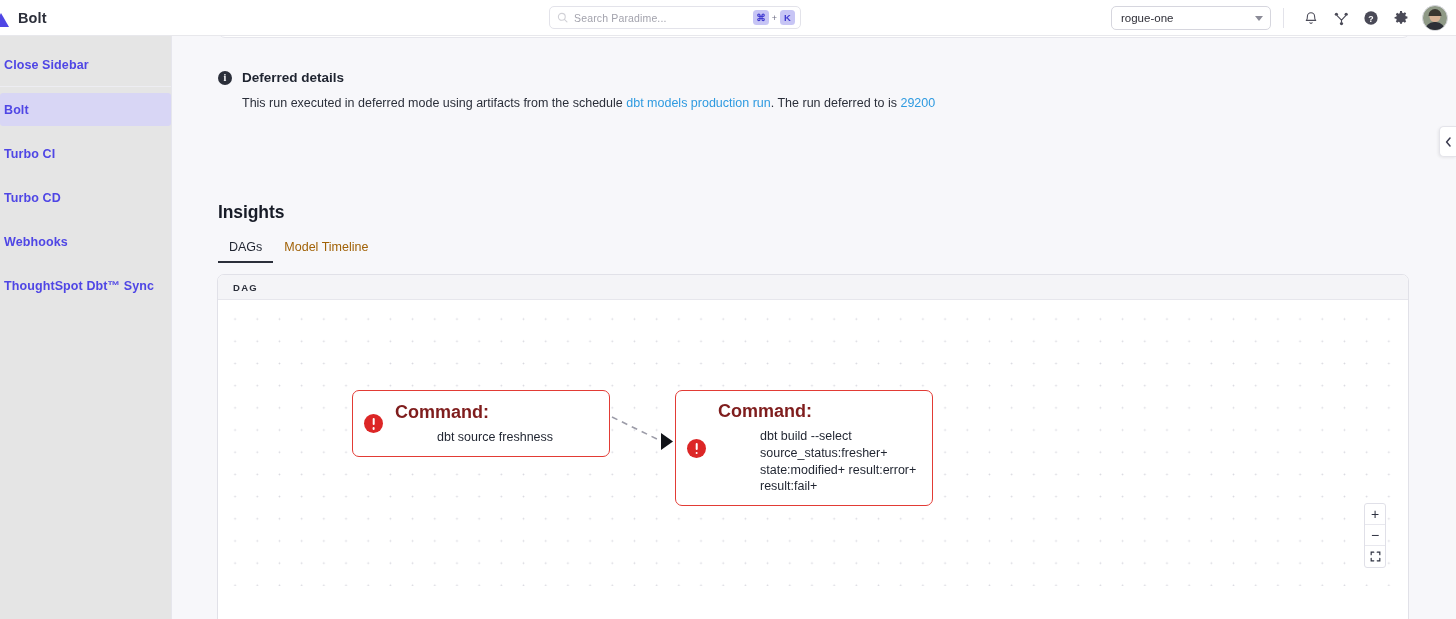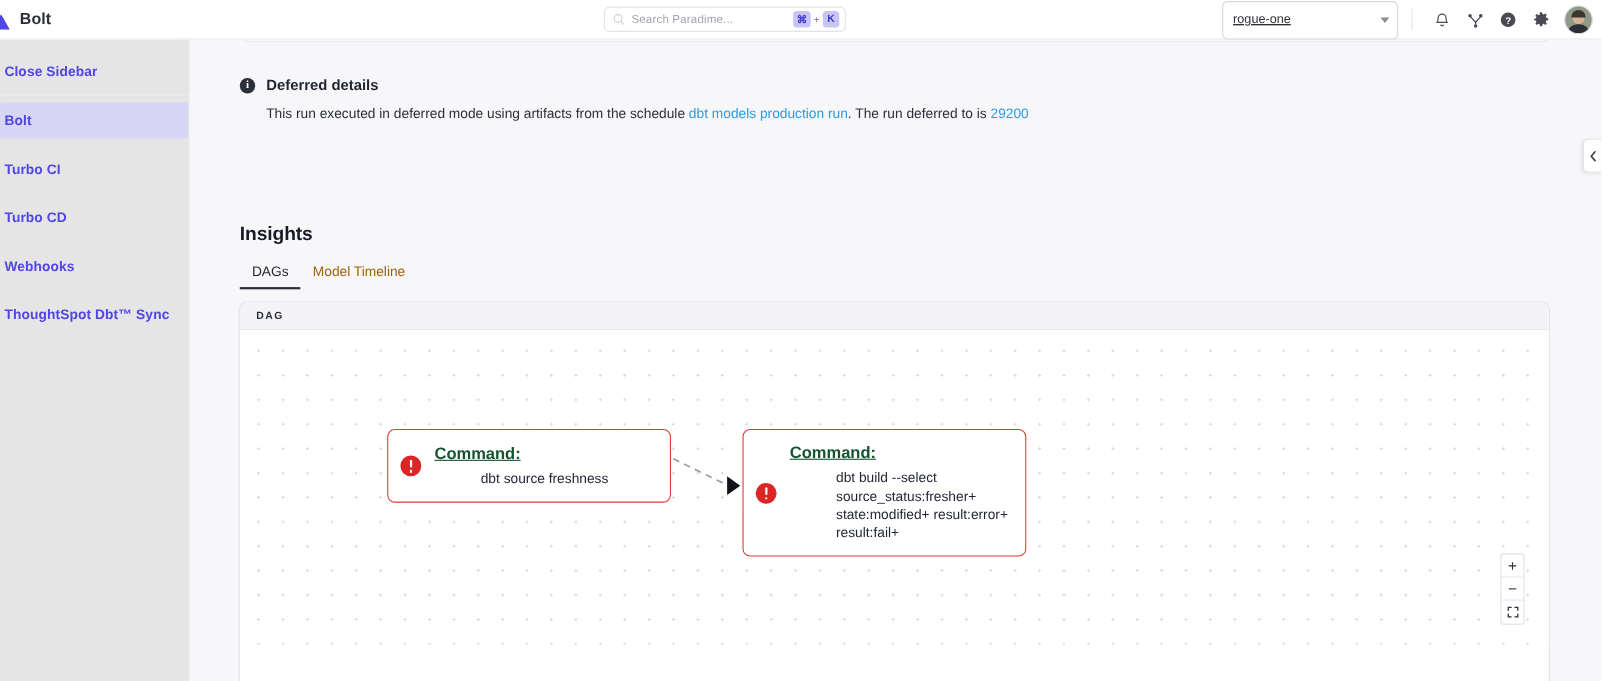--- a/index.html
+++ b/index.html
@@ -28,45 +28,45 @@
     content: ""; position: absolute; left: 0px; top: 4px;
     width: 0; height: 0;
     border-left: 8px solid transparent;
     border-right: 8px solid transparent;
     border-bottom: 14px solid #4f46e5;
   }
   .brand-name { font-size: 14.5px; font-weight: 700; color: #2c2f3a; letter-spacing: .1px; }
 
   .search-wrap { position: absolute; left: 549px; top: 6px; }
   .search-box {
-    width: 220px; height: 23px;
+    width: 252px; height: 23px;
     border: 1px solid #e3e3ea; border-radius: 5px;
     background: #fff;
     display: flex; align-items: center; padding: 0 5px 0 7px;
   }
   .search-ico { width: 11px; height: 11px; flex: 0 0 11px; margin-right: 6px; opacity: .45; }
   .search-ph { font-size: 10.5px; color: #a3a3ad; flex: 1; letter-spacing: .15px; }
   .kbd {
     background: #c7c5f5; color: #403ad0;
     border-radius: 3.5px; min-width: 15px; height: 15px;
     font-size: 9.5px; font-weight: 700;
     display: inline-flex; align-items: center; justify-content: center;
     padding: 0 3px;
   }
   .kbd-plus { font-size: 9px; color: #6f6f86; margin: 0 3px; }
 
   .hdr-right {
     position: absolute; right: 8px; top: 0; height: 36px;
     display: flex; align-items: center; gap: 0;
   }
   .env-select {
-    width: 160px; height: 35px;
+    width: 160px; height: 24px;
     border: 1px solid #d6d6de; border-radius: 5px;
     background: #fff; display: flex; align-items: center;
-    padding: 0 7px 0 9px; margin-right: 12px; text-decoration: underline;
+    padding: 0 7px 0 9px; margin-right: 12px;
   }
   .env-label { font-size: 11.5px; color: #2f2f38; flex: 1; }
   .caret { width: 0; height: 0; border-left: 4px solid transparent; border-right: 4px solid transparent; border-top: 5px solid #8b8b97; }
   .hdr-divider { width: 1px; height: 20px; background: #e3e3ea; margin-right: 12px; }
   .hdr-icon {
     width: 30px; height: 30px;
     display: flex; align-items: center; justify-content: center;
     color: #42424f;
   }
   .avatar {
@@ -217,21 +217,21 @@
     content: ""; position: absolute; left: 50%; top: 4px;
     transform: translateX(-50%);
     width: 2.6px; height: 7px; background: #fff; border-radius: 1px;
   }
   .err-ico::after {
     content: ""; position: absolute; left: 50%; bottom: 3.2px;
     transform: translateX(-50%);
     width: 2.8px; height: 2.8px; background: #fff; border-radius: 50%;
   }
   .node-text { flex: 1; }
-  .node-label { font-size: 15px; font-weight: 700; color: #14532d; margin-bottom: 6px; text-decoration: underline; }
+  .node-label { font-size: 18px; font-weight: 700; color: #7f1d1d; margin-bottom: 6px; }
   .node-cmd { font-size: 12.5px; color: #1f2430; line-height: 1.34; margin-left: 42px; }
 
   .edge-svg { position: absolute; left: 0; top: 0; width: 100%; height: 100%; pointer-events: none; }
 
   .zoom-ctrls {
     position: absolute; right: 22px; bottom: 18px;
     width: 22px;
     background: #fff;
     border: 1px solid #e0e0e8;
     border-radius: 3px;

